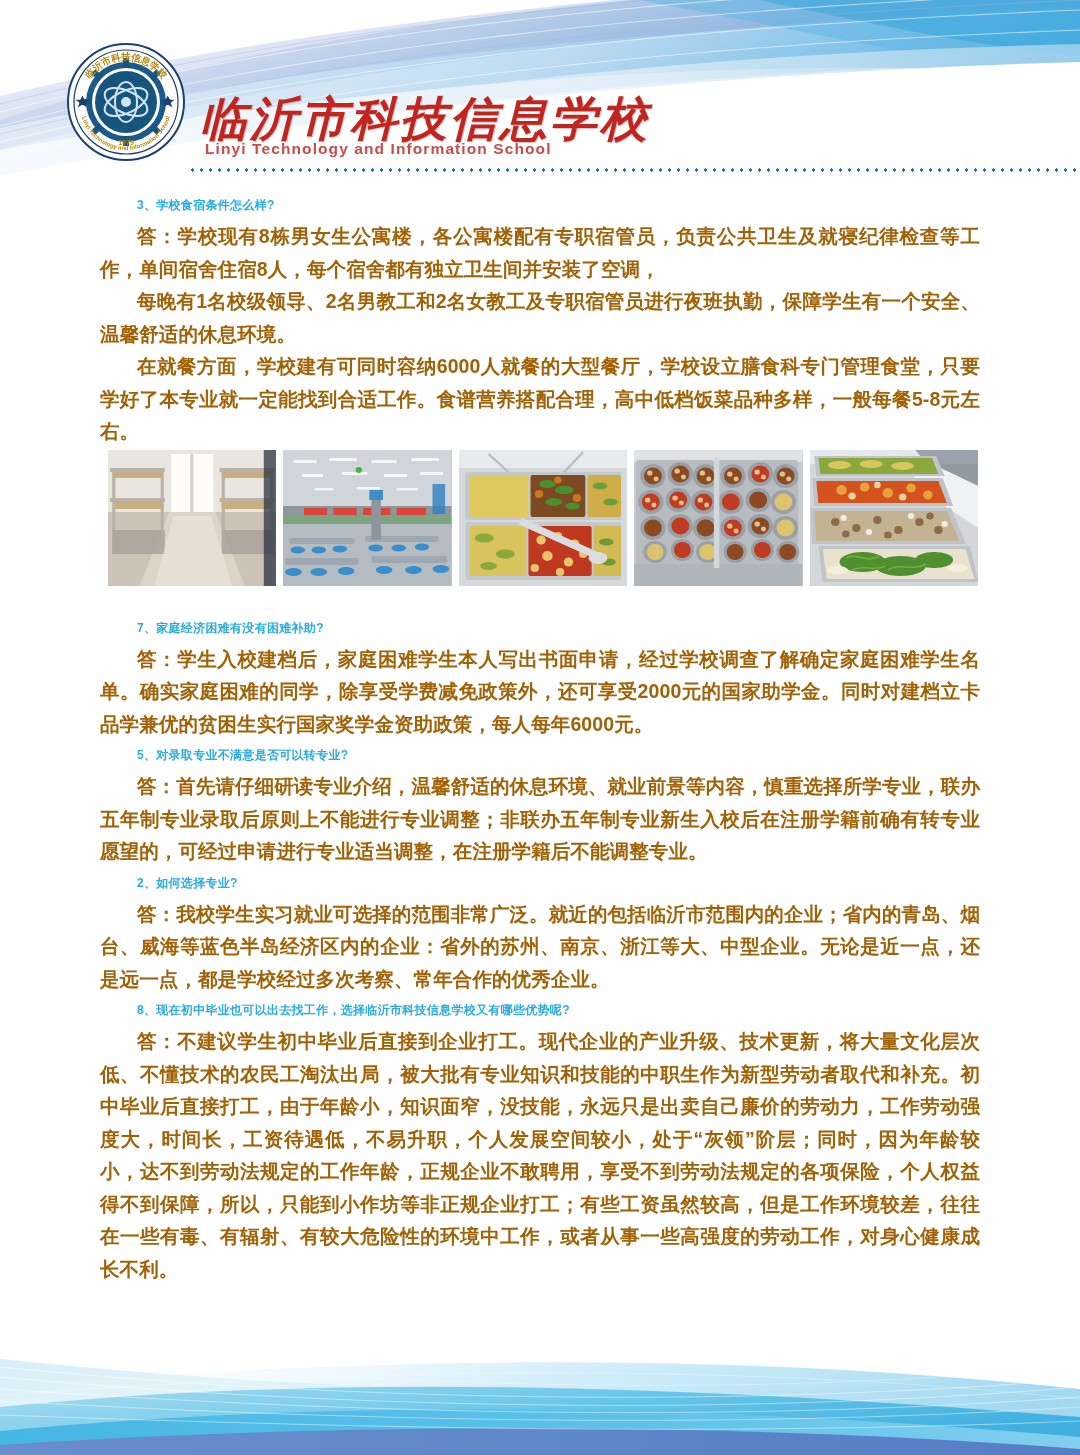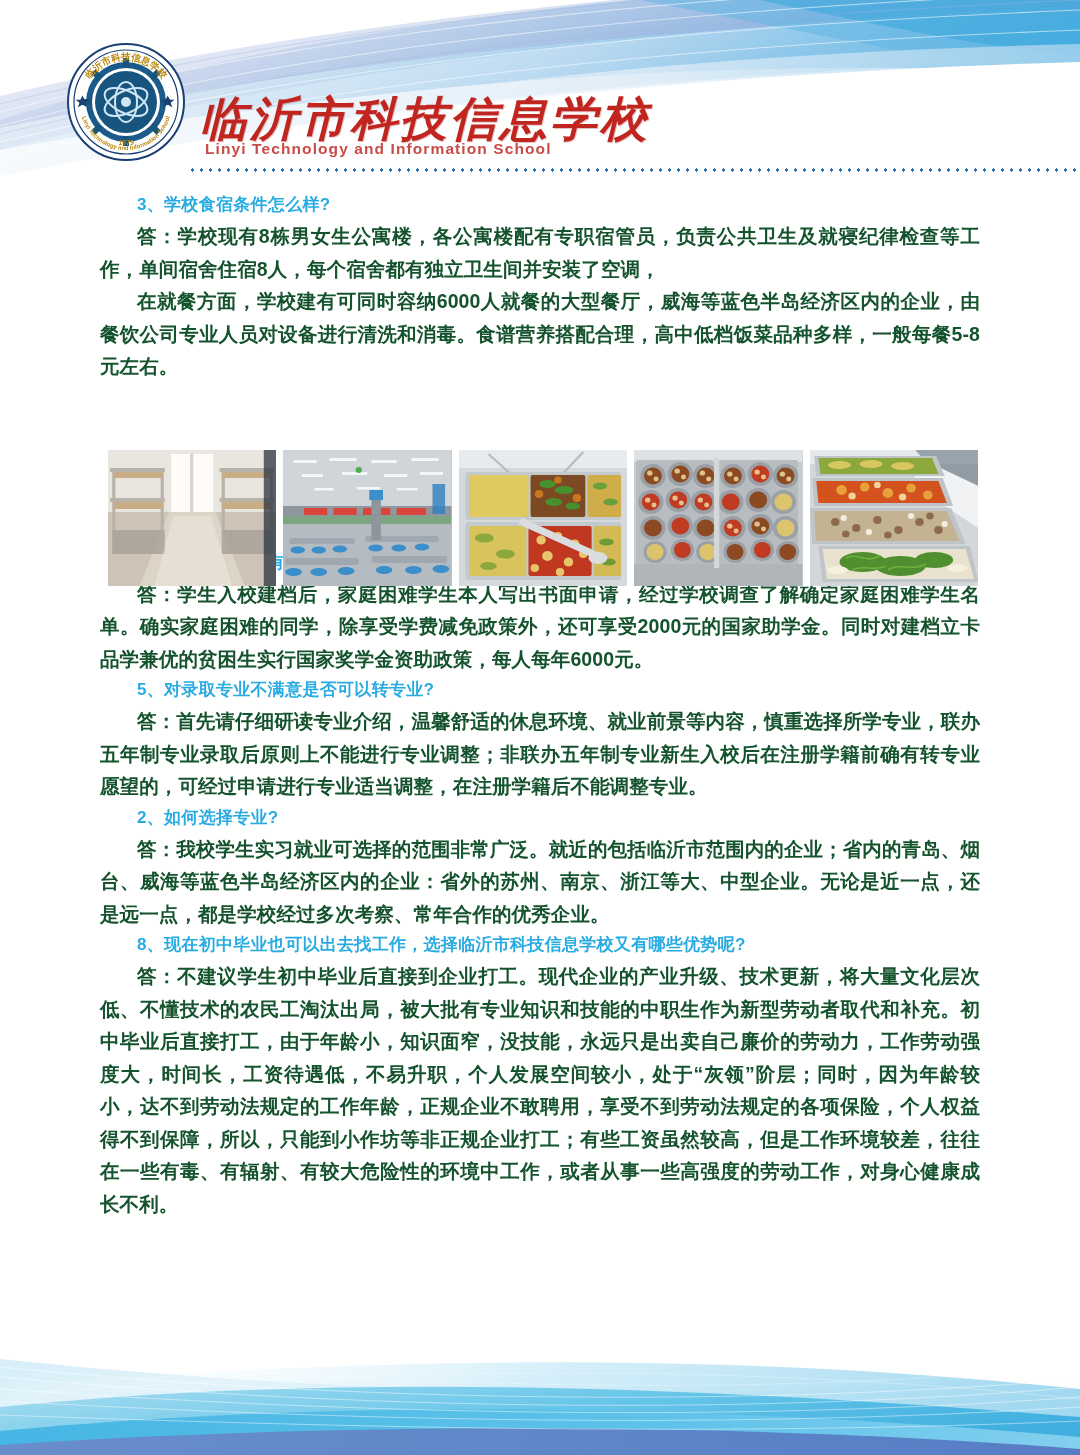--- a/index.html
+++ b/index.html
@@ -81,32 +81,32 @@
   .content {
     position: absolute;
     left: 0; top: 190px;
     width: 1080px;
   }
   .qa-block { margin: 0; }
 
   .question {
     margin: 0;
     padding: 0 100px 0 137px;
-    font-size: 17px;
+    font-size: 12px;
     font-weight: bold;
     color: #29ABE2;
     line-height: 30px;
     letter-spacing: .3px;
   }
   .answer {
     margin: 0;
     padding: 0 100px 0 100px;
     font-size: 19.5px;
     font-weight: bold;
-    color: #14532d;
+    color: #a16207;
     line-height: 32.5px;
     text-align: justify;
     text-indent: 37px;
     letter-spacing: .1px;
   }
 
   
   .photo-strip {
     position: absolute;
     left: 108px; top: 450px;
@@ -229,21 +229,22 @@
     <div class="school-title-en">Linyi Technology and Information School</div>
 
     <div class="dotted-rule"></div>
   </div>
 
   <div class="content">
 
     <div class="qa-block">
       <p class="question">3、学校食宿条件怎么样?</p>
       <p class="answer">答：学校现有8栋男女生公寓楼，各公寓楼配有专职宿管员，负责公共卫生及就寝纪律检查等工作，单间宿舍住宿8人，每个宿舍都有独立卫生间并安装了空调，</p>
-      <p class="answer">在就餐方面，学校建有可同时容纳6000人就餐的大型餐厅，威海等蓝色半岛经济区内的企业，由餐饮公司专业人员对设备进行清洗和消毒。食谱营养搭配合理，高中低档饭菜品种多样，一般每餐5-8元左右。</p>
+      <p class="answer">每晚有1名校级领导、2名男教工和2名女教工及专职宿管员进行夜班执勤，保障学生有一个安全、温馨舒适的休息环境。</p>
+      <p class="answer">在就餐方面，学校建有可同时容纳6000人就餐的大型餐厅，学校设立膳食科专门管理食堂，只要学好了本专业就一定能找到合适工作。食谱营养搭配合理，高中低档饭菜品种多样，一般每餐5-8元左右。</p>
     </div>
 
     <div style="height:165px"></div>
 
     <div class="qa-block">
       <p class="question">7、家庭经济困难有没有困难补助?</p>
       <p class="answer">答：学生入校建档后，家庭困难学生本人写出书面申请，经过学校调查了解确定家庭困难学生名单。确实家庭困难的同学，除享受学费减免政策外，还可享受2000元的国家助学金。同时对建档立卡品学兼优的贫困生实行国家奖学金资助政策，每人每年6000元。</p>
     </div>
 
     <div class="qa-block">

